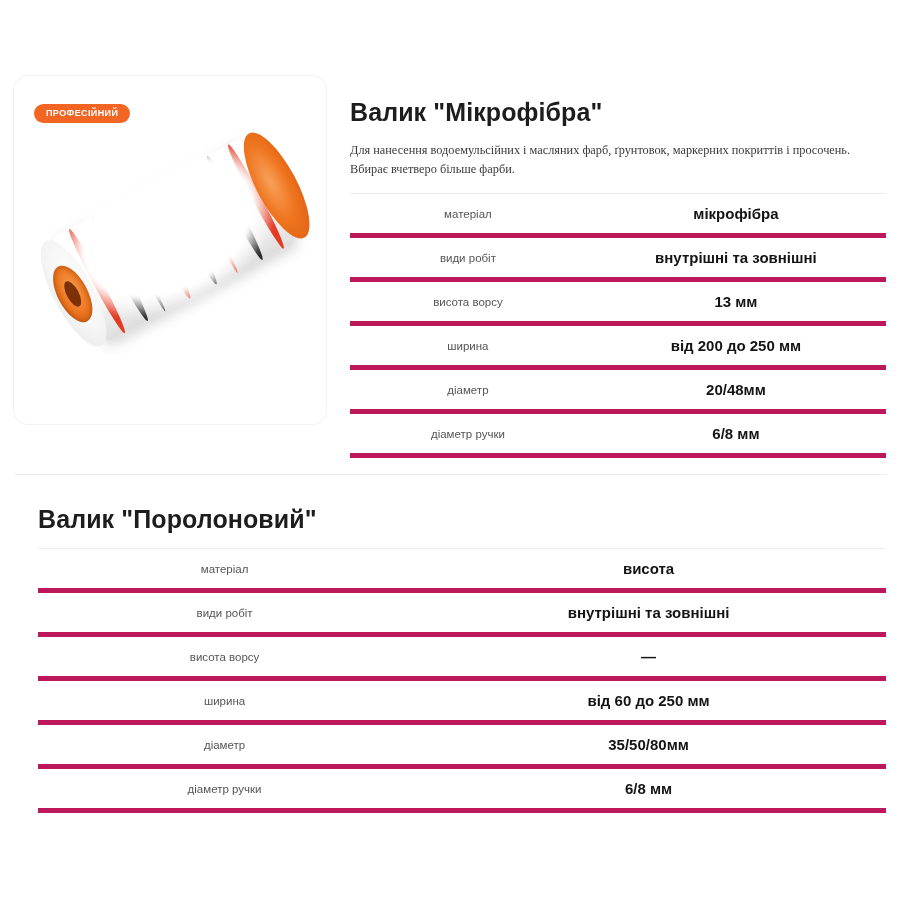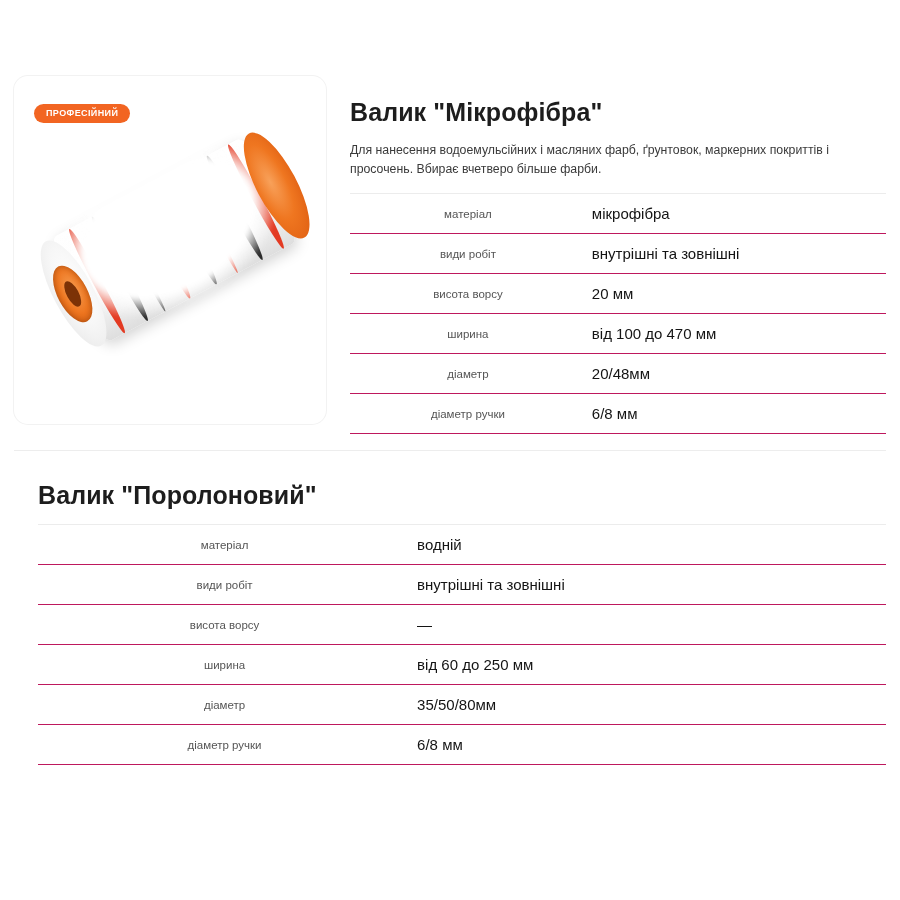--- a/index.html
+++ b/index.html
@@ -194,43 +194,44 @@
     color: #1d1d1d;
     margin: 0 0 14px 0;
     letter-spacing: 0.1px;
   }
   .desc {
     font-size: 12.3px;
     line-height: 1.55;
     color: #3a3a3a;
     margin: 8px 0 14px 0;
     max-width: 528px;
+    font-family: Liberation Serif, serif;
   }
   .spec-table {
     width: 100%;
     border-collapse: collapse;
   }
   .spec-table tr {
-    border-bottom: 1px solid #be185d;
+    border-bottom: 5px solid #be185d;
   }
   .spec-table tr:first-child { border-top: 1px solid #ececec; }
   .spec-table td {
     padding: 11px 6px;
     vertical-align: middle;
   }
   .spec-label {
     width: 44%;
     text-align: center;
     font-size: 11.5px;
     color: #555555;
   }
   .spec-value {
-    text-align: left;
+    text-align: center;
     font-size: 15px;
-    font-weight: normal;
+    font-weight: bold;
     color: #141414;
   }
   .divider {
     height: 1px;
     background: #ededed;
     margin: 16px 14px 0 14px;
   }
 </style>
 </head>
 <body>
@@ -271,25 +272,25 @@
           <tr>
             <td class="spec-label">матеріал</td>
             <td class="spec-value">мікрофібра</td>
           </tr>
           <tr>
             <td class="spec-label">види робіт</td>
             <td class="spec-value">внутрішні та зовнішні</td>
           </tr>
           <tr>
             <td class="spec-label">висота ворсу</td>
-            <td class="spec-value">20 мм</td>
+            <td class="spec-value">13 мм</td>
           </tr>
           <tr>
             <td class="spec-label">ширина</td>
-            <td class="spec-value">від 100 до 470 мм</td>
+            <td class="spec-value">від 200 до 250 мм</td>
           </tr>
           <tr>
             <td class="spec-label">діаметр</td>
             <td class="spec-value">20/48мм</td>
           </tr>
           <tr>
             <td class="spec-label">діаметр ручки</td>
             <td class="spec-value">6/8 мм</td>
           </tr>
         </tbody>
@@ -302,21 +303,21 @@
   <div class="product product-2">
 
 
     <div class="info-panel">
       <h2 class="title">Валик "Поролоновий"</h2>
 
       <table class="spec-table">
         <tbody>
           <tr>
             <td class="spec-label">матеріал</td>
-            <td class="spec-value">водній</td>
+            <td class="spec-value">висота</td>
           </tr>
           <tr>
             <td class="spec-label">види робіт</td>
             <td class="spec-value">внутрішні та зовнішні</td>
           </tr>
           <tr>
             <td class="spec-label">висота ворсу</td>
             <td class="spec-value">—</td>
           </tr>
           <tr>

